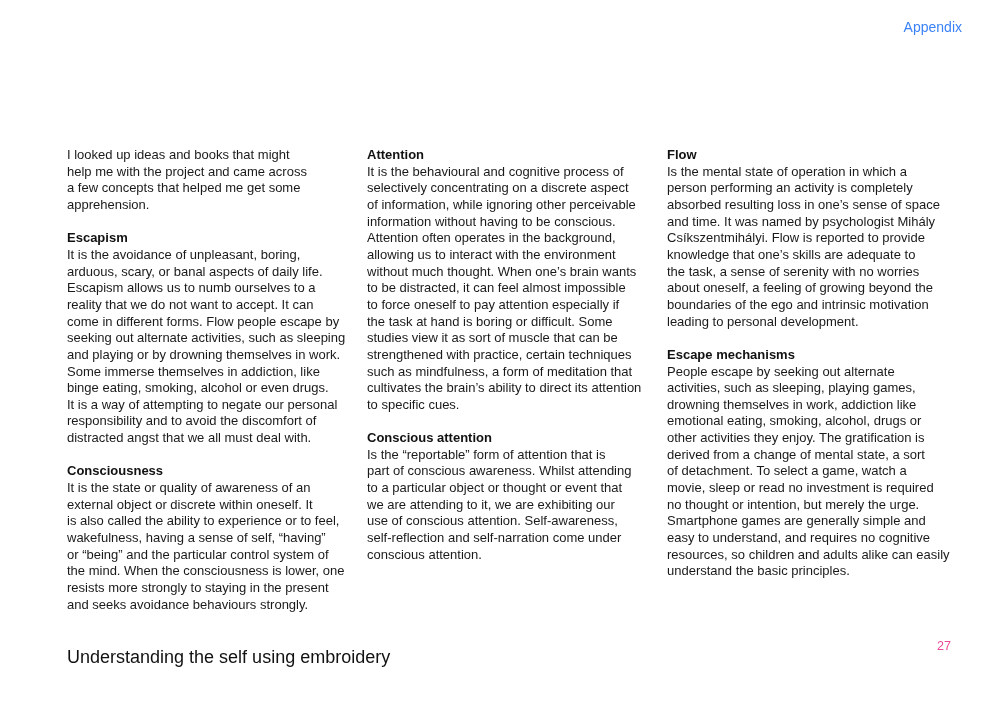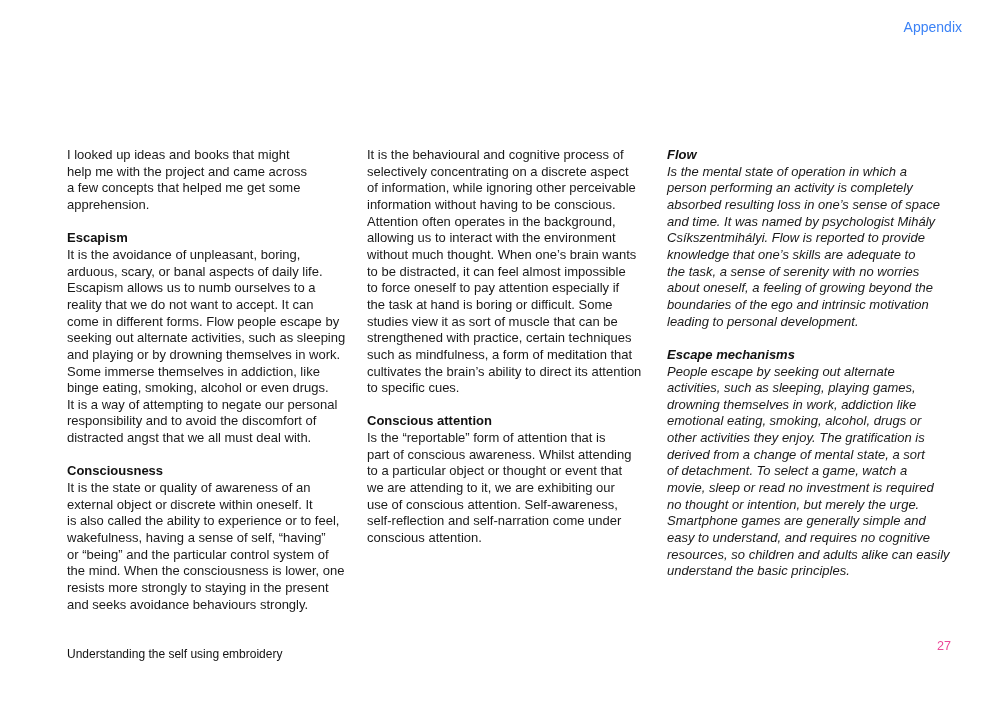--- a/index.html
+++ b/index.html
@@ -8,26 +8,26 @@
     font-family: "Liberation Sans", sans-serif; color: #1a1a1a;
   }
   .header-title {
     position: absolute; right: 38px; top: 19px; font-size: 14px; color: #3b82f6;
   }
   .column {
     position: absolute; top: 147px; width: 292px; font-size: 13px; line-height: 16.65px;
   }
   .col1 { left: 67px; }
   .col2 { left: 367px; }
-  .col3 { left: 667px; font-style: italic; }
+  .col3 { left: 667px; }
   .section { margin-bottom: 16.65px; }
   .section-heading { font-weight: bold; color: #111; display: block; }
   .line { display: block; white-space: nowrap; }
   .footer-title {
-    position: absolute; left: 67px; top: 647px; font-size: 12px; color: #111;
+    position: absolute; left: 67px; top: 647px; font-size: 18px; color: #111;
   }
   .page-number {
     position: absolute; right: 49px; top: 639px; font-size: 12.6px; color: #ec4899;
   }
 </style>
 </head>
 <body>
 
 <div>
   <div class="header-title">Appendix</div>
@@ -61,20 +61,21 @@
         <span class="line">is also called the ability to experience or to feel,</span>
         <span class="line">wakefulness, having a sense of self, “having”</span>
         <span class="line">or “being” and the particular control system of</span>
         <span class="line">the mind. When the consciousness is lower, one</span>
         <span class="line">resists more strongly to staying in the present</span>
         <span class="line">and seeks avoidance behaviours strongly.</span>
       </div>
     </div>
   <div class="column col2">
       <div class="section">
+        <span class="section-heading">Attention</span>
         <span class="line">It is the behavioural and cognitive process of</span>
         <span class="line">selectively concentrating on a discrete aspect</span>
         <span class="line">of information, while ignoring other perceivable</span>
         <span class="line">information without having to be conscious.</span>
         <span class="line">Attention often operates in the background,</span>
         <span class="line">allowing us to interact with the environment</span>
         <span class="line">without much thought. When one’s brain wants</span>
         <span class="line">to be distracted, it can feel almost impossible</span>
         <span class="line">to force oneself to pay attention especially if</span>
         <span class="line">the task at hand is boring or difficult. Some</span>

